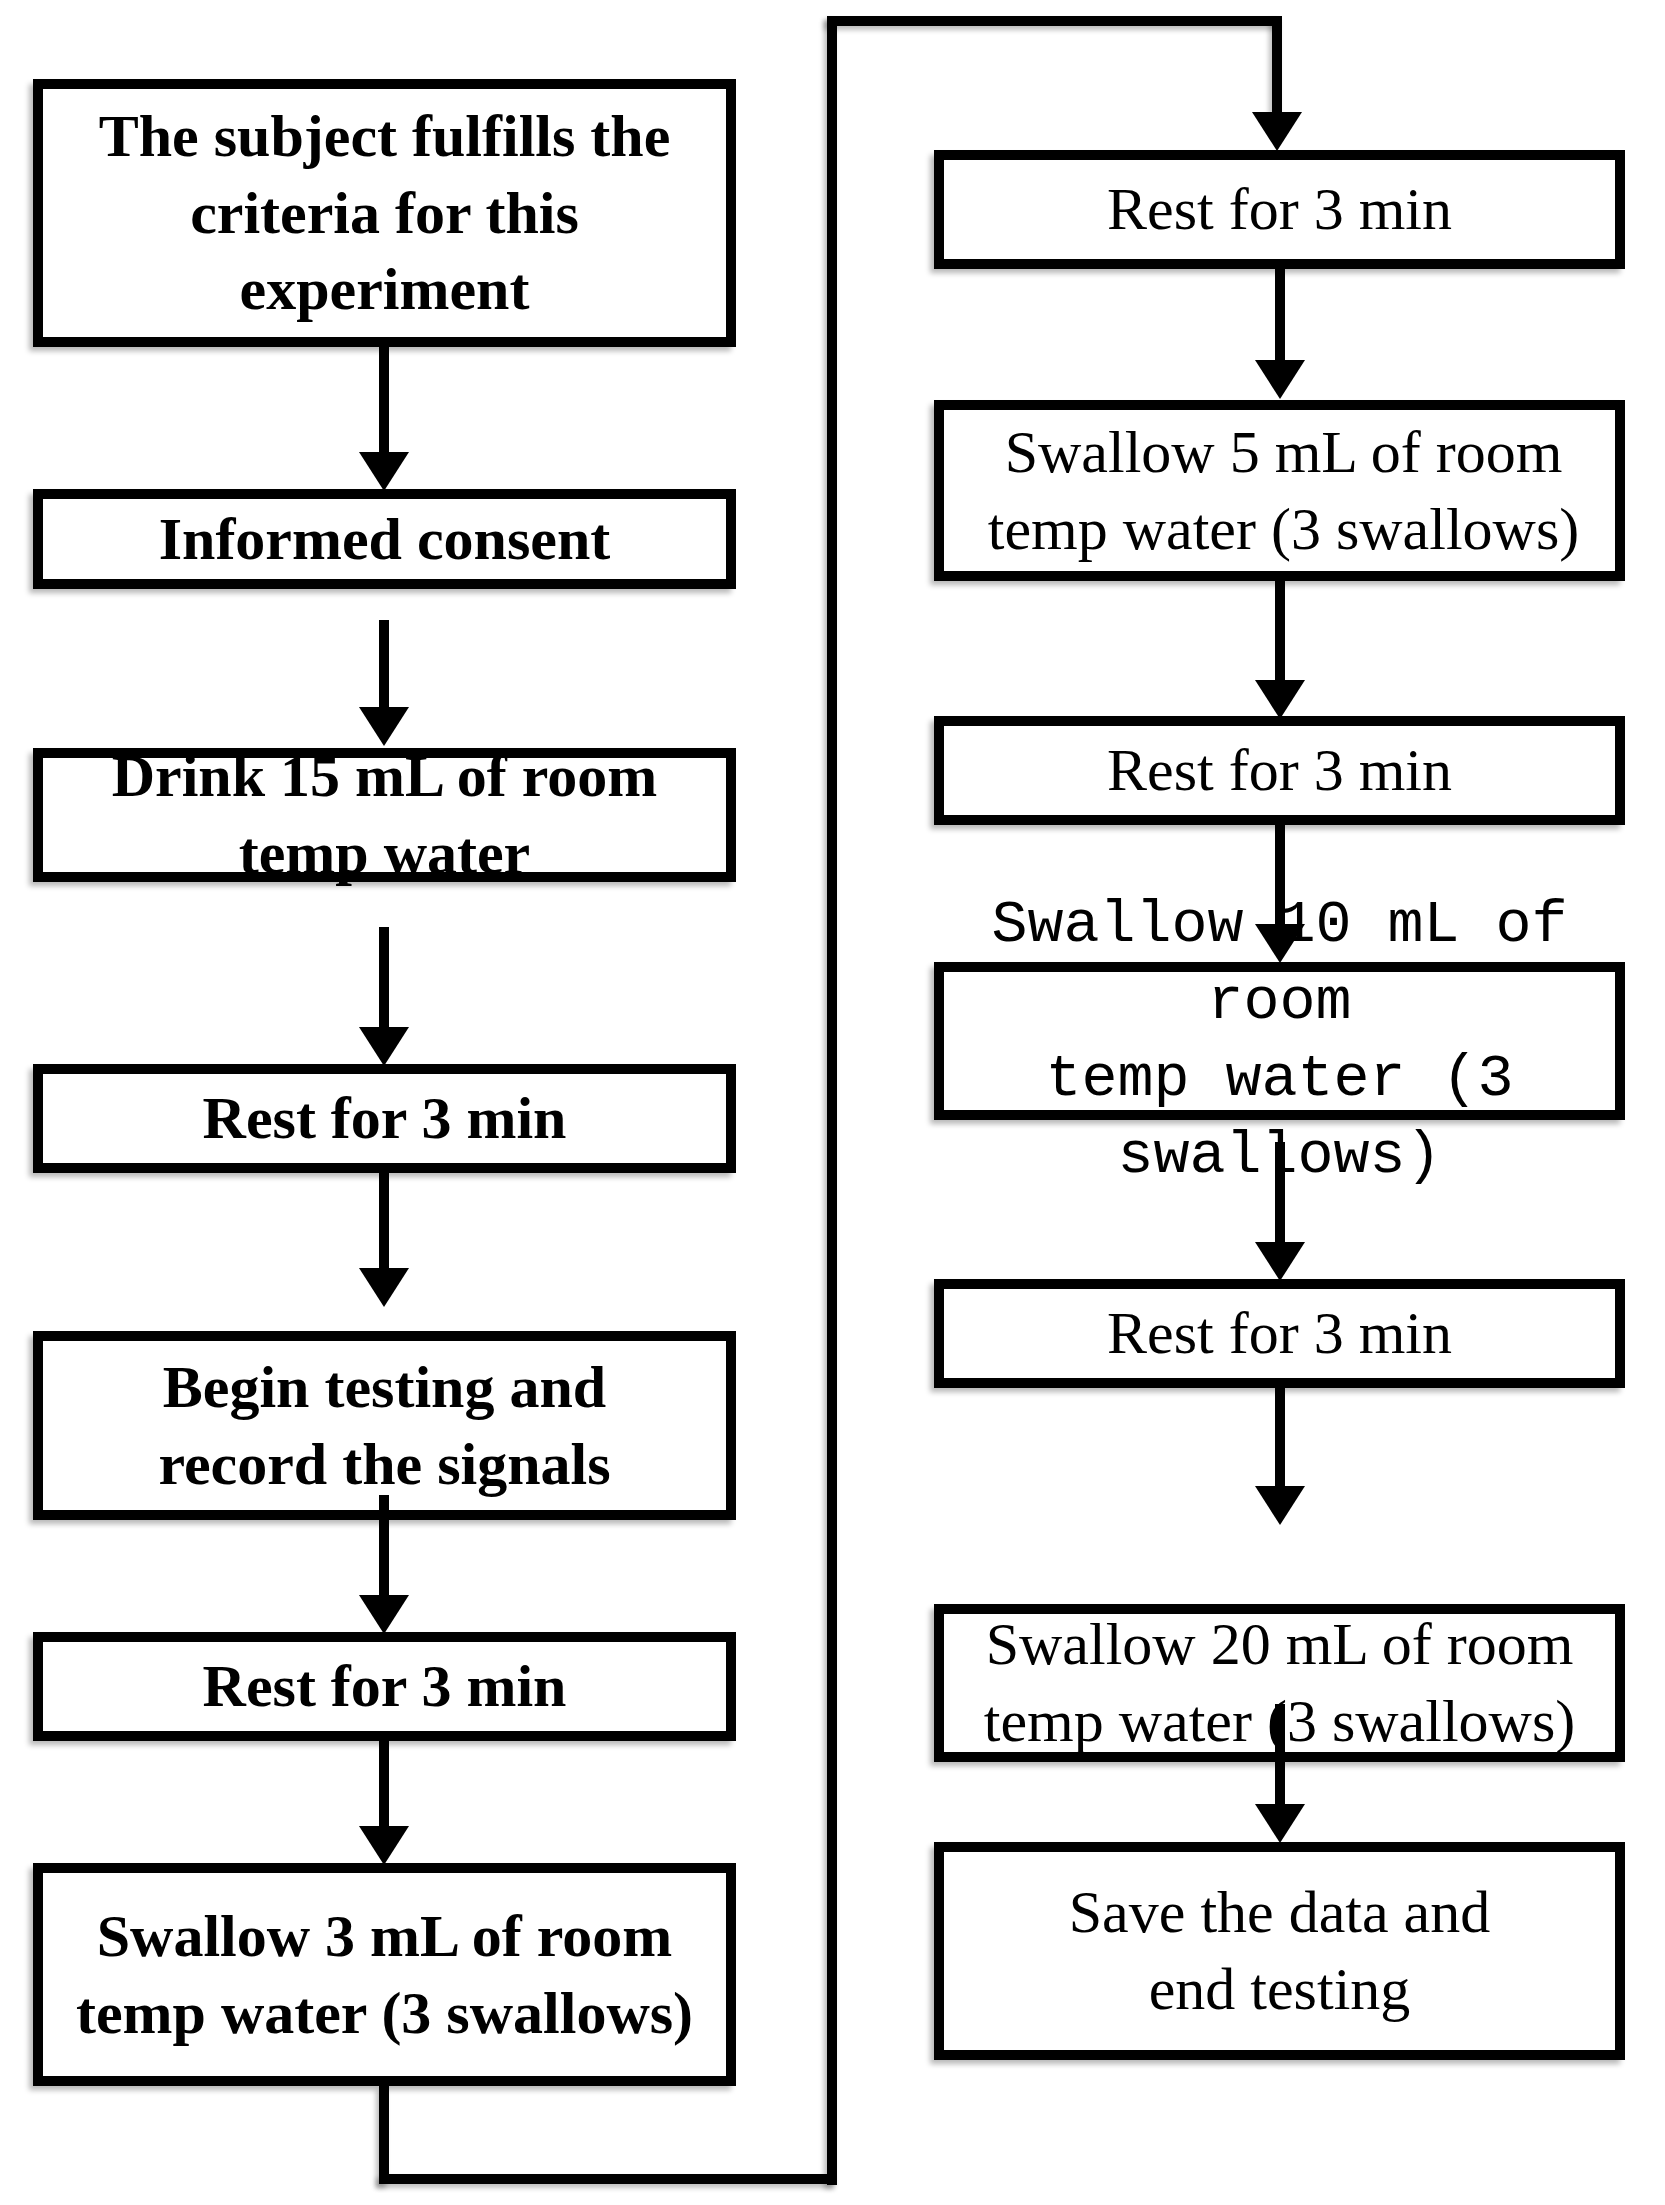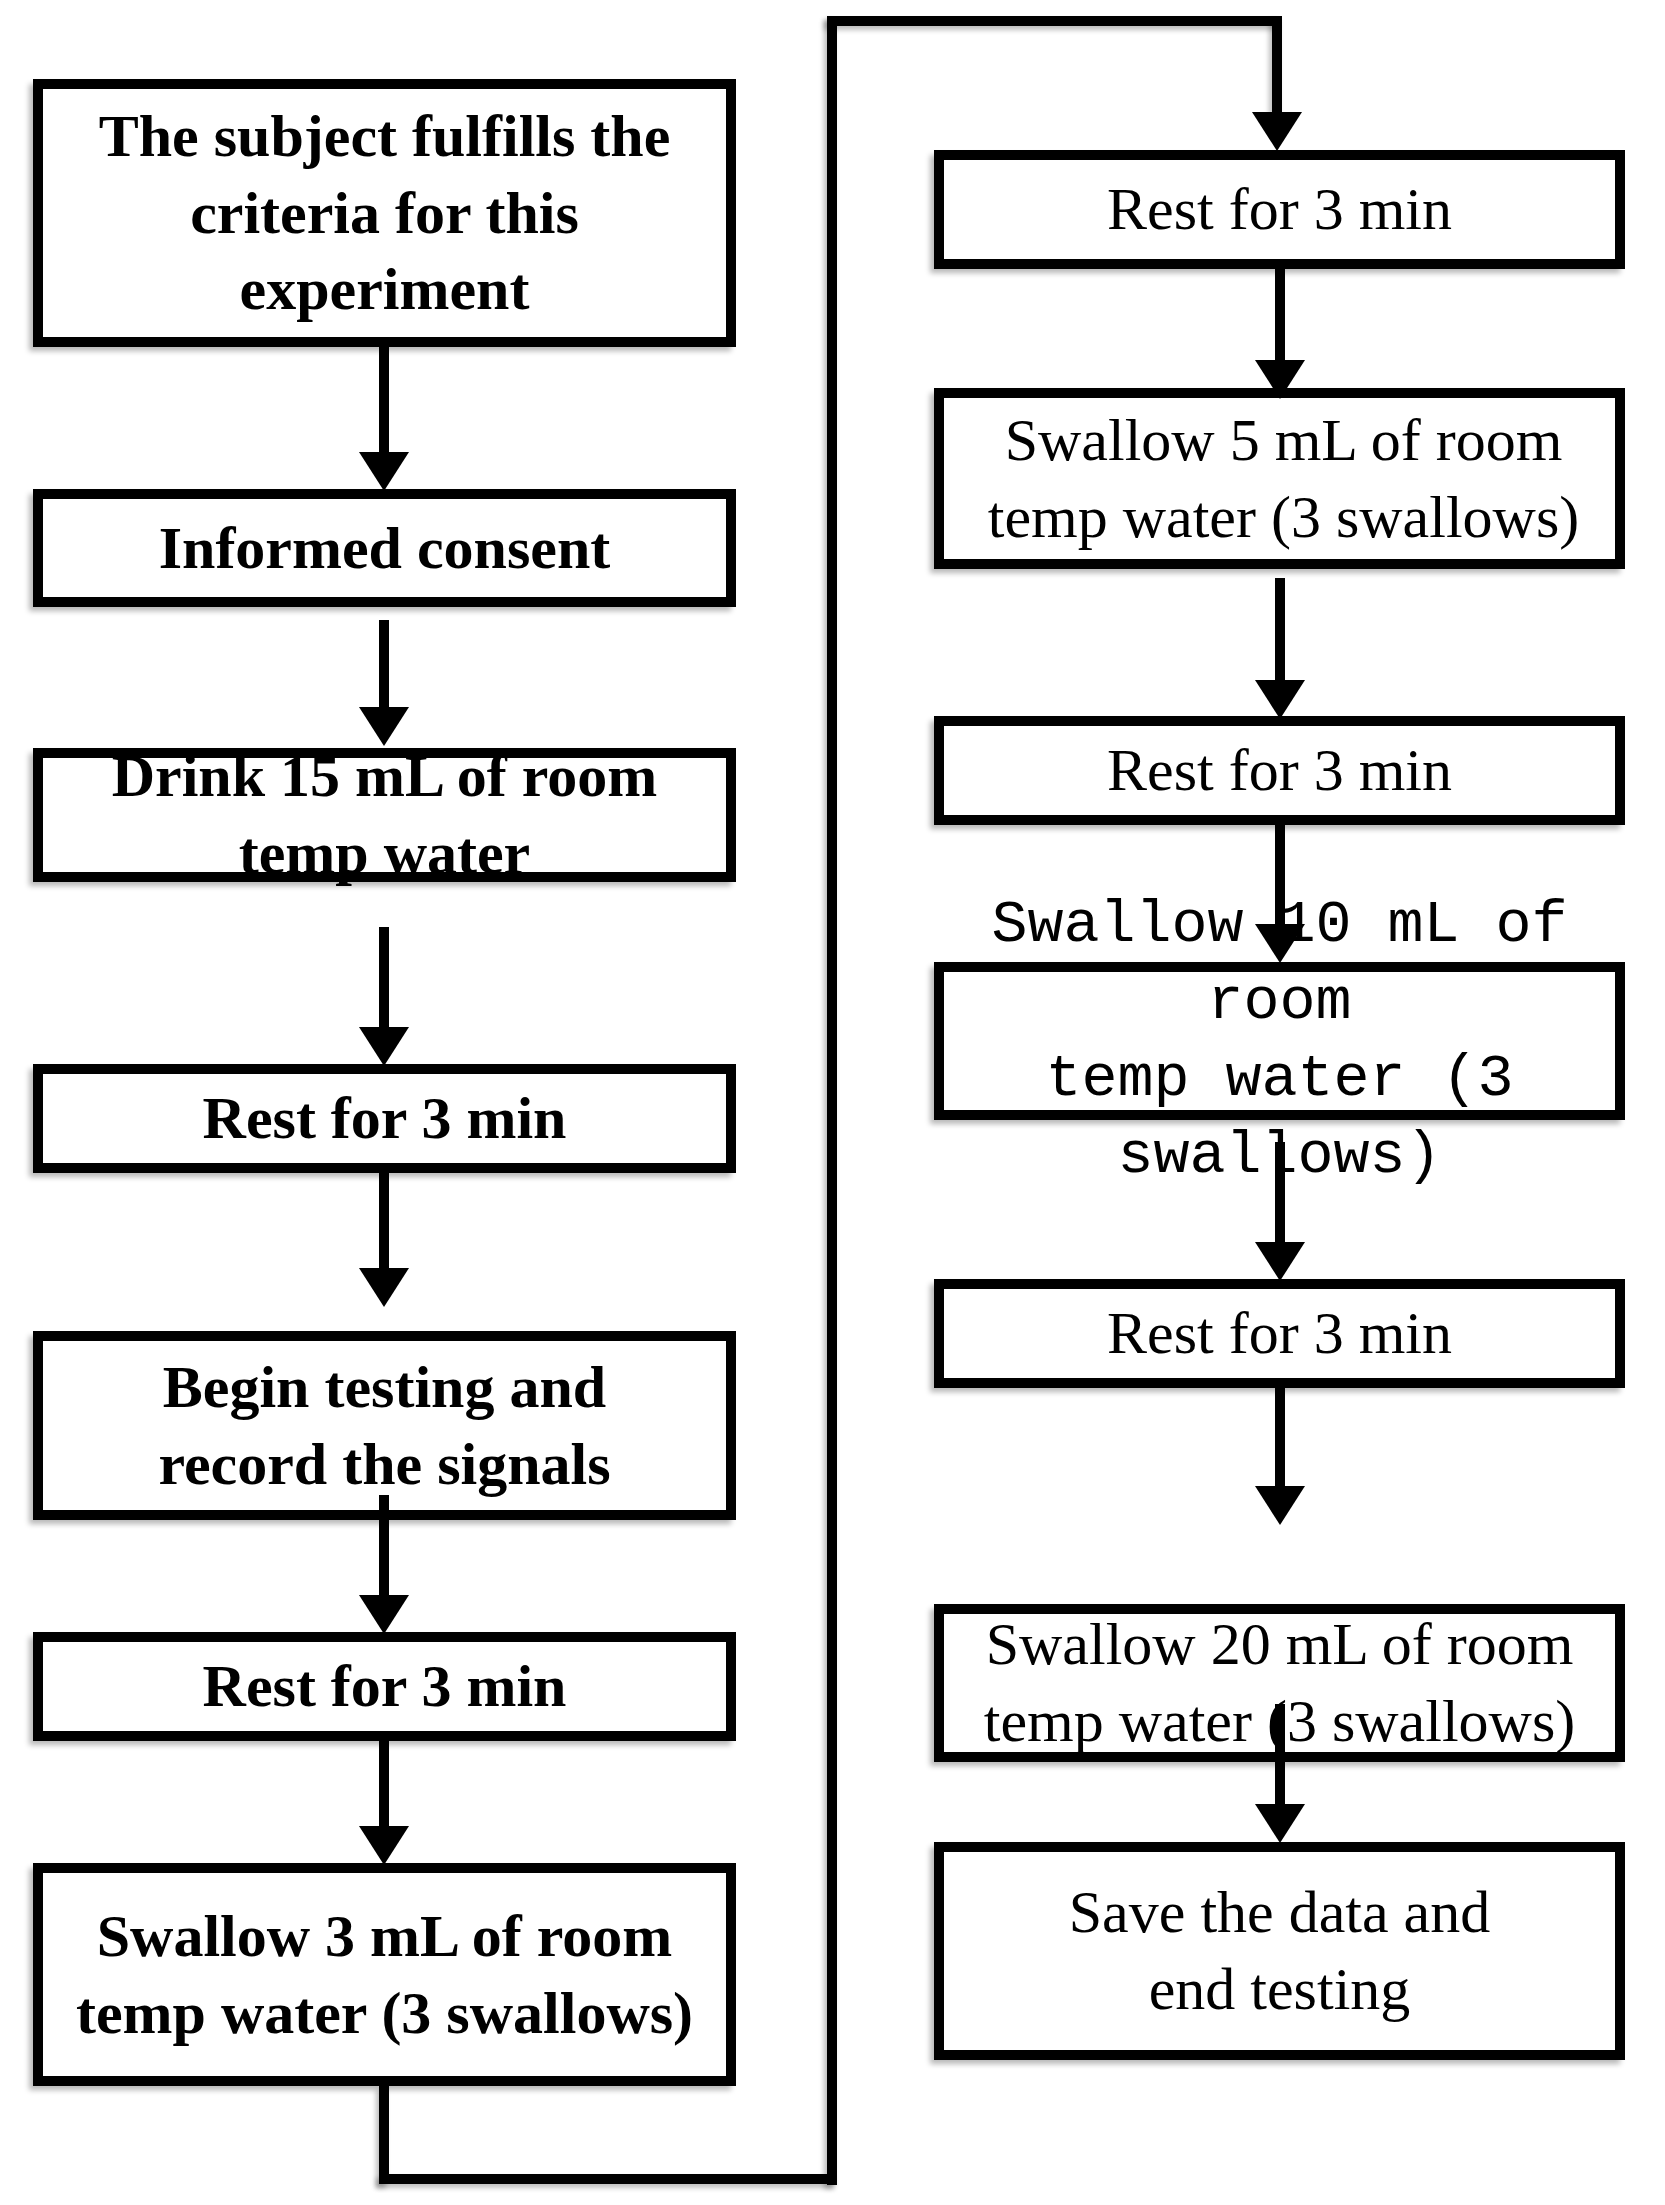--- a/index.html
+++ b/index.html
@@ -28,29 +28,29 @@
     font-size: 60px;
     line-height: 1.28;
     letter-spacing: 0px;
   }
   
   .col-left  { left: 33px;  width: 703px; font-weight: bold; }
   
   .col-right { left: 934px; width: 691px; }
 
   .bL1 { top: 79px;  height: 268px; }
-  .bL2 { top: 489px;  height: 118px; }
+  .bL2 { top: 489px;  height: 100px; }
   .bL3 { top: 748px;  height: 134px; }
   .bL4 { top: 1064px; height: 109px; }
   .bL5 { top: 1306px; height: 189px; margin-top: 25px; }
   .bL6 { top: 1632px; height: 109px; }
   .bL7 { top: 1863px; height: 223px; }
 
   .bR1 { top: 150px;  height: 119px; }
-  .bR2 { top: 388px;  height: 181px; padding-left: 8px; }
+  .bR2 { top: 400px;  height: 181px; padding-left: 8px; }
   .bR3 { top: 716px;  height: 109px; }
   .bR4 { top: 962px; height: 158px; font-family: Liberation Mono, monospace; }
   .bR5 { top: 1279px; height: 109px; }
   .bR6 { top: 1604px; height: 158px; }
   .bR7 { top: 1842px; height: 218px; }
 
   
   .arrow {
     position: absolute;
     width: 10px;

